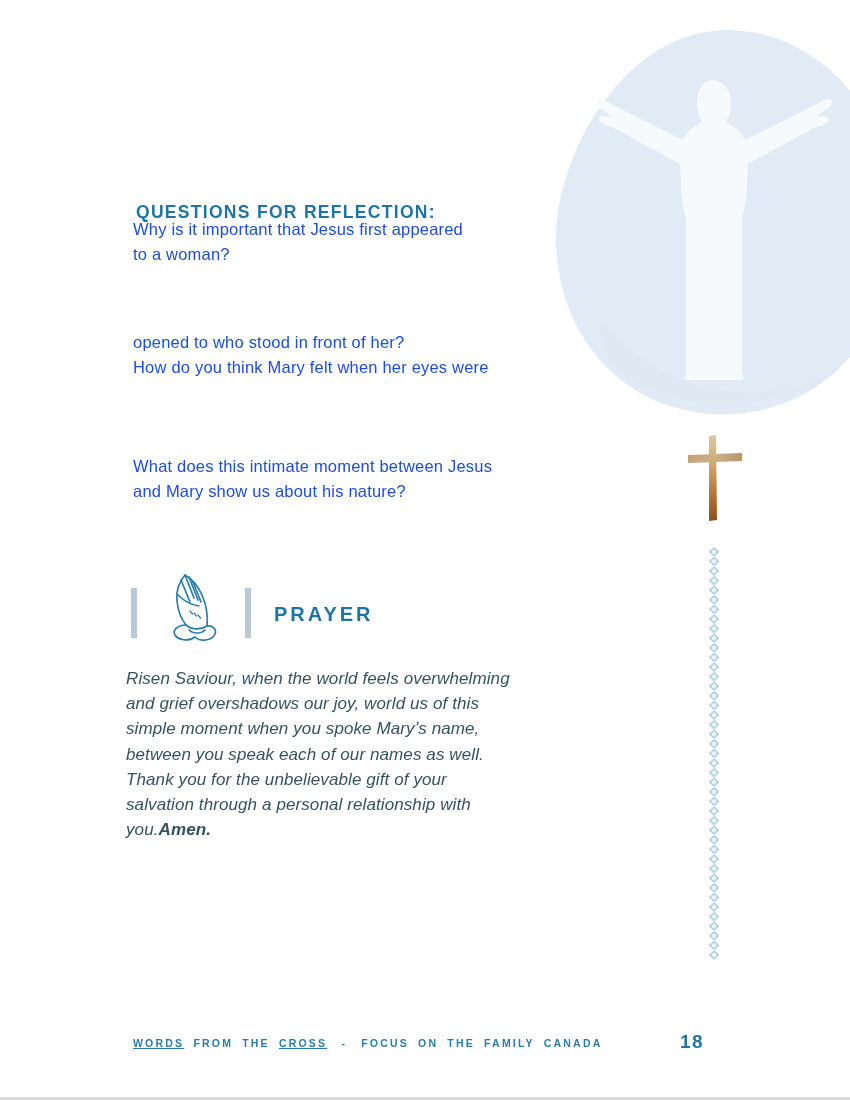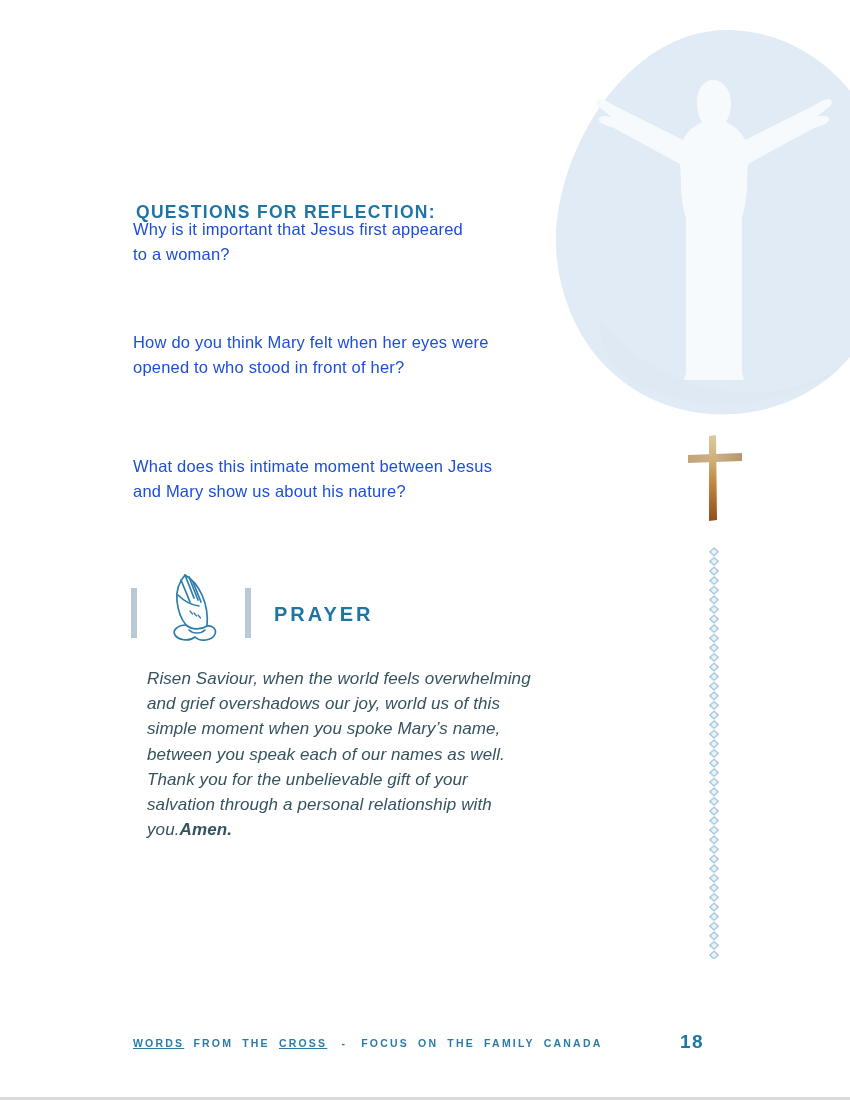--- a/index.html
+++ b/index.html
@@ -32,21 +32,21 @@
   }
   .bar-left{left:131px;} .bar-right{left:245px;}
   .hands-svg{position:absolute;left:162px;top:570px;width:68px;height:76px;}
   .prayer-label{
     position:absolute;left:274px;top:603px;
     font-size:20px;font-weight:700;letter-spacing:3px;
     color:#1e74a3;white-space:nowrap;
   }
   
   .prayer-body{
-    position:absolute;left:147px;top:666px;
+    position:absolute;left:126px;top:666px;
     font-style:italic;font-size:17px;line-height:25.2px;
     color:#35535e;letter-spacing:0.1px;white-space:nowrap;
   }
   .prayer-body .amen{font-weight:700;}
   
   .footer-text{
     position:absolute;left:133px;top:1037px;
     font-size:10.5px;letter-spacing:2.2px;word-spacing:4px;
     color:#2a7ca7;font-weight:600;white-space:nowrap;
   }
@@ -111,22 +111,22 @@
     <rect x="0" y="0" width="12" height="412" fill="url(#diamonds)"></rect>
   </svg>
 
   <div class="section-heading">QUESTIONS FOR REFLECTION:</div>
 
   <div class="question q1">
     <div>Why is it important that Jesus first appeared</div>
     <div>to a woman?</div>
   </div>
   <div class="question q2">
+    <div>opened to who stood in front of her?</div>
     <div>How do you think Mary felt when her eyes were</div>
-    <div>opened to who stood in front of her?</div>
   </div>
   <div class="question q3">
     <div>What does this intimate moment between Jesus</div>
     <div>and Mary show us about his nature?</div>
   </div>
 
   <div class="prayer-bar bar-left"></div>
   <svg class="hands-svg" viewBox="0 0 68 76" xmlns="http://www.w3.org/2000/svg" fill="none" stroke="#2a7ea9" stroke-width="1.7" stroke-linecap="round" stroke-linejoin="round">
     <path d="M23 5 C17 12 14 22 15 31 C16 41 19 49 24 55 C30 60 39 60 45 56 C46 46 44 34 40 25 C36 16 30 9 23 5 Z"></path>
     <path d="M23 5 L32 28"></path>

